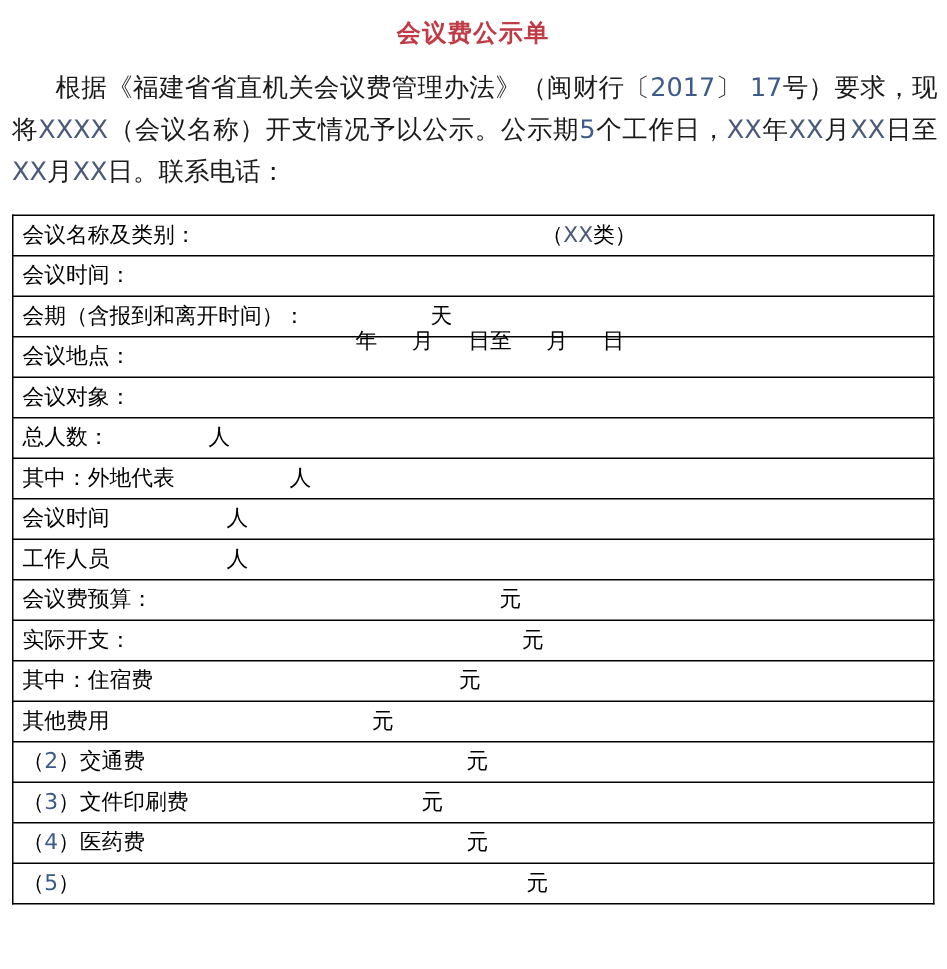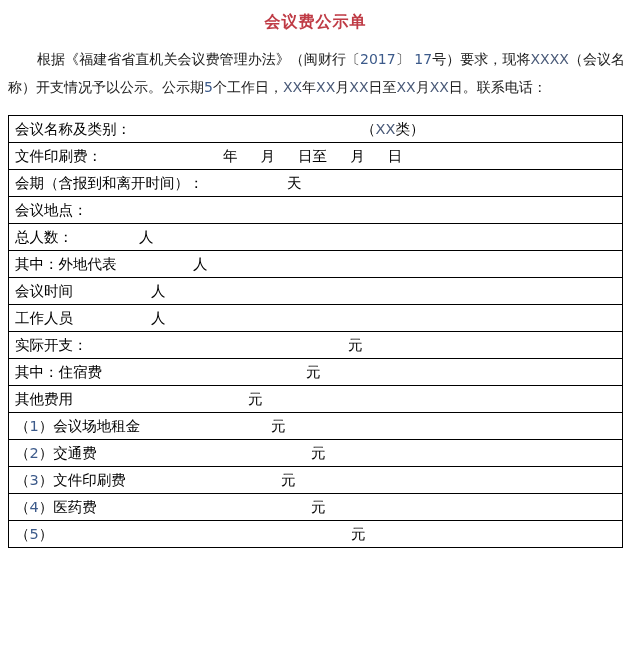--- a/index.html
+++ b/index.html
@@ -24,21 +24,21 @@
     text-align: center;
     font-size: 16px;
     font-weight: bold;
     color: #bf3b45;
     letter-spacing: 1px;
     padding-top: 11px;
     padding-bottom: 0px;
     line-height: 22px;
   }
   .intro {
-    font-size: 14px;
+    font-size: 17px;
     line-height: 28px;
     color: #1a1a1a;
     margin: 12px 6px 0 8px;
     text-align: justify;
     text-indent: 29px;
     letter-spacing: 0px;
   }
   .intro .ph {
     color: #4a5a78;
   }
@@ -120,22 +120,22 @@
             <td>
               <div class="cellbox">
                 <span class="lbl">会议名称及类别：</span>
                 <span class="cat" style="left: 352px;">（<span class="ph">XX</span>类）</span>
               </div>
             </td>
           </tr>
           <tr>
             <td>
               <div class="cellbox">
-                <span class="lbl">文件印刷费：</span>
-                <span class="dategroup" style="left: 214px;">年     月     日至     月     日</span>
+                <span class="lbl">会议时间：</span>
+                <span class="dategroup" style="left: 228px; margin-top: 44px;">年     月     日至     月     日</span>
               </div>
             </td>
           </tr>
           <tr>
             <td>
               <div class="cellbox">
                 <span class="lbl">会期（含报到和离开时间）：</span>
                 <span class="unit" style="left: 278px;">天</span>
               </div>
             </td>
@@ -143,20 +143,27 @@
           <tr>
             <td>
               <div class="cellbox">
                 <span class="lbl">会议地点：</span>
               </div>
             </td>
           </tr>
           <tr>
             <td>
               <div class="cellbox">
+                <span class="lbl">会议对象：</span>
+              </div>
+            </td>
+          </tr>
+          <tr>
+            <td>
+              <div class="cellbox">
                 <span class="lbl">总人数：</span>
                 <span class="unit" style="left: 130px;">人</span>
               </div>
             </td>
           </tr>
           <tr>
             <td>
               <div class="cellbox">
                 <span class="lbl">其中：外地代表</span>
                 <span class="unit" style="left: 184px;">人</span>
@@ -175,46 +182,46 @@
             <td>
               <div class="cellbox">
                 <span class="lbl">工作人员</span>
                 <span class="unit" style="left: 142px;">人</span>
               </div>
             </td>
           </tr>
           <tr>
             <td>
               <div class="cellbox">
+                <span class="lbl">会议费预算：</span>
+                <span class="unit" style="left: 324px;">元</span>
+              </div>
+            </td>
+          </tr>
+          <tr>
+            <td>
+              <div class="cellbox">
                 <span class="lbl">实际开支：</span>
                 <span class="unit" style="left: 339px;">元</span>
               </div>
             </td>
           </tr>
           <tr>
             <td>
               <div class="cellbox">
                 <span class="lbl">其中：住宿费</span>
                 <span class="unit" style="left: 297px;">元</span>
               </div>
             </td>
           </tr>
           <tr>
             <td>
               <div class="cellbox">
                 <span class="lbl">其他费用</span>
                 <span class="unit" style="left: 239px;">元</span>
-              </div>
-            </td>
-          </tr>
-          <tr>
-            <td>
-              <div class="cellbox">
-                <span class="lbl">（<span class="idx">1</span>）会议场地租金</span>
-                <span class="unit" style="left: 262px;">元</span>
               </div>
             </td>
           </tr>
           <tr>
             <td>
               <div class="cellbox">
                 <span class="lbl">（<span class="idx">2</span>）交通费</span>
                 <span class="unit" style="left: 302px;">元</span>
               </div>
             </td>

